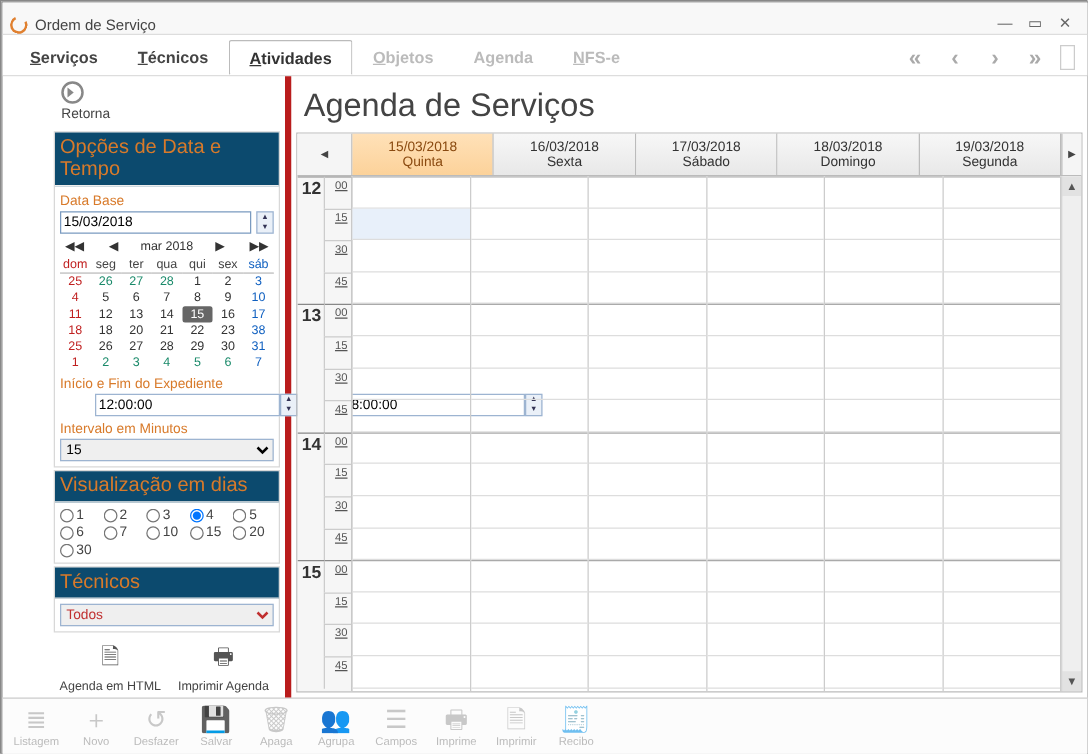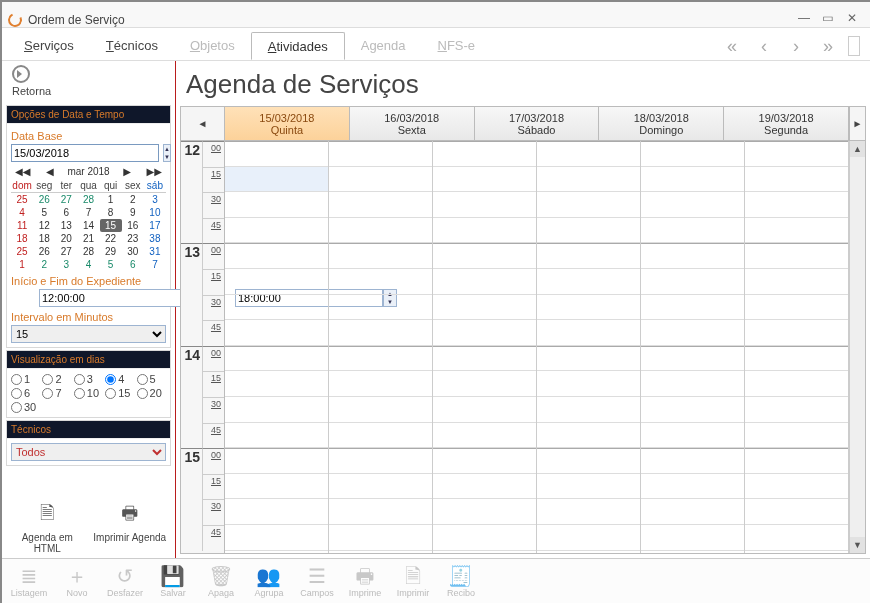--- a/index.html
+++ b/index.html
@@ -41,20 +41,21 @@
     font-size: 12px; color: #666; cursor: pointer;
   }
 
   
   .tabrow {
     height: 32px;
     display: flex;
     align-items: stretch;
     padding: 4px 6px 0 6px;
     background: #fff;
+    font-weight: bold;
   }
   .tabs { display: flex; align-items: stretch; }
   .tab {
     padding: 6px 16px 0 16px;
     font-size: 13px;
     color: #bbb;
     cursor: pointer;
     position: relative;
   }
   .tab.enabled { color: #444; }
@@ -75,26 +76,27 @@
   }
 
   
   .mainrow {
     display: flex;
     height: 498px; 
     border-top: 1px solid #ddd;
   }
 
   .sidebar {
-    width: 174px;
-    border-right: 1px solid #b91c1c;
+    width: 194px;
+    border-right: 5px solid #b91c1c;
     display: flex;
     flex-direction: column;
     padding: 2px 4px 2px 4px;
     gap: 2px;
+    margin-left: 37px;
   }
 
   .returnwrap {
     padding: 2px 2px 6px 6px;
   }
   .returnwrap .icon {
     width: 18px; height: 18px;
     border: 2px solid #888; border-radius: 50%;
     position: relative; margin-bottom: 2px;
   }
@@ -102,24 +104,24 @@
     content:""; position:absolute; left:3px; top:3px;
     border-left:5px solid #888; border-top:4px solid transparent; border-bottom:4px solid transparent;
   }
   .returnwrap .lbl { font-size: 11px; color:#444; }
 
   .panel {
     border: 1px solid #d8d8d8;
     background: #fff;
   }
   .panel-hd {
-    font-size: 10px;
+    font-size: 16px;
     color: #d87a2a;
     padding: 3px 4px;
-    background: #0f172a;
+    background: #0c4a6e;
     border-bottom: 1px solid #eee;
   }
   .panel-bd { padding: 4px; }
 
   .ilabel { color: #d87a2a; font-size: 11px; margin:2px 0 2px 0; display:block; }
 
   .datebase-row { display:flex; align-items:center; gap:4px; }
   .datebase-row input {
     flex:1; height:18px; font-size:11px; padding:1px 2px;
     border:1px solid #7a9ac0;
@@ -310,22 +312,22 @@
   <div class="title">Ordem de Serviço</div>
   <div class="winbtn">—</div>
   <div class="winbtn">▭</div>
   <div class="winbtn">✕</div>
 </div>
 
 <div class="tabrow">
   <div class="tabs" id="tabs">
       <div class="tab enabled"><span class="ul">S</span>erviços</div>
       <div class="tab enabled"><span class="ul">T</span>écnicos</div>
+      <div class="tab enabled active"><span class="ul">A</span>tividades</div>
       <div class="tab"><span class="ul">O</span>bjetos</div>
-      <div class="tab enabled active"><span class="ul">A</span>tividades</div>
       <div class="tab">A<span class="ul">g</span>enda</div>
       <div class="tab"><span class="ul">N</span>FS-e</div>
     </div>
   <div class="spacer"></div>
   <div class="navarrows">
     <span class="navarrow">«</span>
     <span class="navarrow">‹</span>
     <span class="navarrow">›</span>
     <span class="navarrow">»</span>
     <span class="navarrow" style="font-size:14px;border:1px solid #ccc;width:12px;height:20px;"></span>

